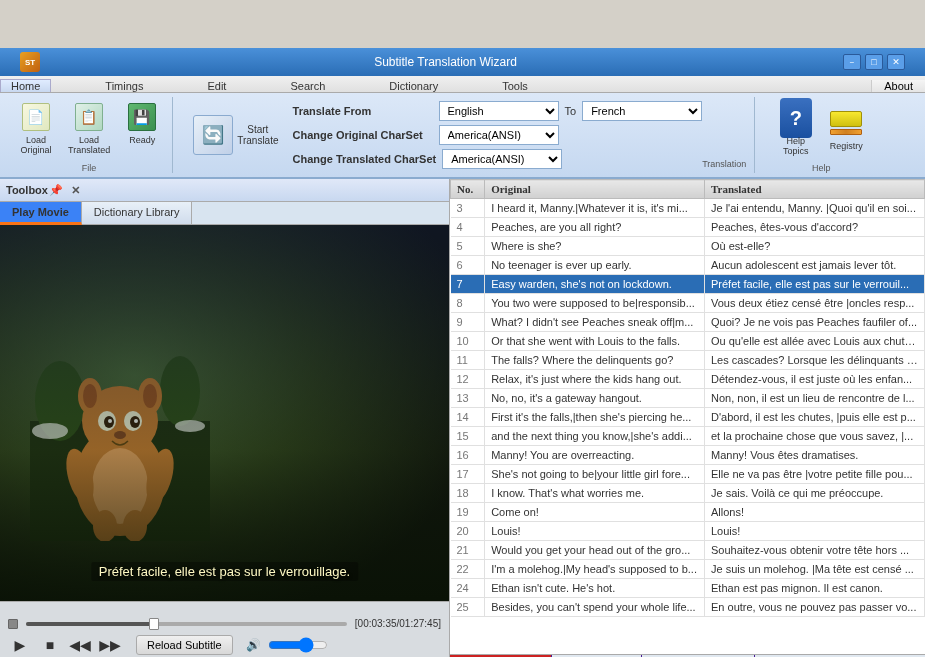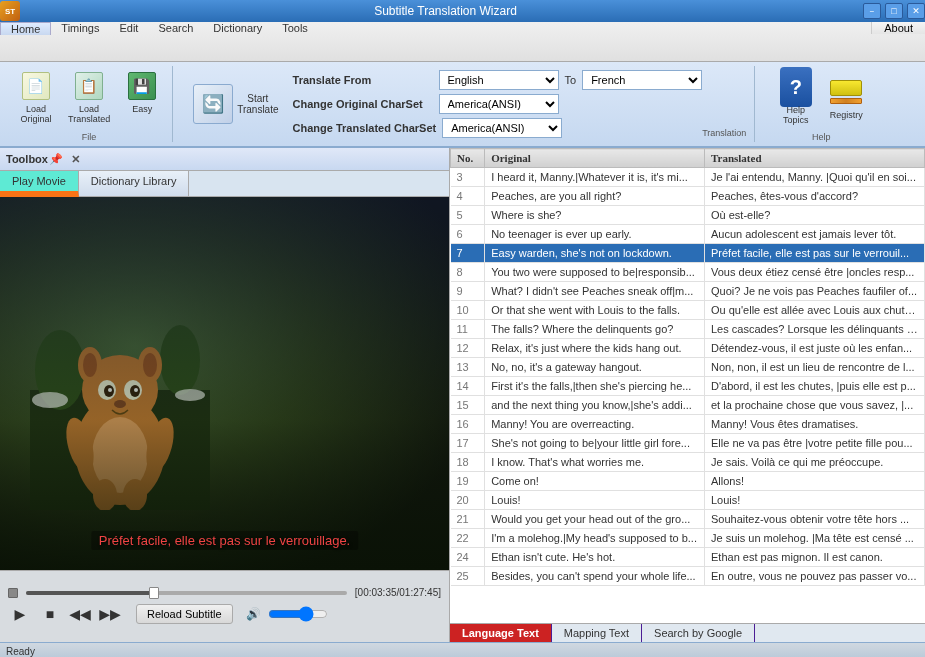--- a/index.html
+++ b/index.html
@@ -1,26 +1,27 @@
 <!DOCTYPE html>
 <html><head>
   <meta charset="utf-8">
   <style>
     * { box-sizing: border-box; margin: 0; padding: 0; }
     body { font-family: 'Segoe UI', Tahoma, sans-serif; font-size: 11px; background: #d4d0c8; width: 925px; height: 657px; overflow: hidden; }
 
     
     .title-bar {
       background: linear-gradient(to bottom, #4a90d9, #2a6db5);
-      height: 22px;
+      height: 28px;
       display: flex;
       align-items: center;
-      padding: 0 0;
+      padding: 0 20px;
       color: white;
       font-size: 12px;
+      margin-top: 48px;
     }
     .title-bar .app-logo {
       width: 20px; height: 20px;
       background: linear-gradient(135deg, #e8a020, #c06010);
       border-radius: 3px;
       margin-right: 8px;
       display: flex; align-items: center; justify-content: center;
       font-size: 8px; color: white; font-weight: bold;
     }
     .title-bar .title-text { flex: 1; text-align: center; font-size: 12px; }
@@ -33,22 +34,23 @@
       display: flex; align-items: center; justify-content: center;
       font-size: 9px; color: white; cursor: pointer;
     }
     .title-bar .collapse-btn { font-size: 8px; }
 
     
     .menu-bar {
       background: linear-gradient(to bottom, #f0f0f0, #e0e0e0);
       border-bottom: 1px solid #aaa;
       display: flex;
-      align-items: flex-start;
-      height: 40px;
+      align-items: flex-end;
+      height: 17px;
+      gap: 44px;
     }
     .menu-item {
       padding: 0 10px;
       display: flex; align-items: center;
       font-size: 11px;
       cursor: pointer;
       color: #333;
     }
     .menu-item.active {
       background: linear-gradient(to bottom, #e0ecff, #c8d8f0);
@@ -149,24 +151,25 @@
     }
     .toolbox-tab {
       padding: 4px 12px;
       font-size: 11px;
       cursor: pointer;
       border-right: 1px solid #aaa;
       background: linear-gradient(to bottom, #e8f0f8, #d0dcec);
       color: #333;
     }
     .toolbox-tab.active {
-      background: #5eead4;
-      border-bottom: 6px solid #f97316;
+      background: #3b82f6;
+      border-bottom: 3px solid #f97316;
       margin-bottom: -1px;
       z-index: 1;
+      font-weight: bold;
     }
 
     
     .video-area {
       flex: 1;
       background: #1a1a1a;
       display: flex;
       align-items: center;
       justify-content: center;
       position: relative;
@@ -186,21 +189,21 @@
     }
     .video-character {
       position: absolute;
       bottom: 60px; left: 20px;
       width: 200px; height: 220px;
     }
     .subtitle-text {
       position: absolute;
       bottom: 20px;
       left: 50%; transform: translateX(-50%);
-      color: #ef4444;
+      color: #fef9c3;
       font-size: 13px;
       text-align: center;
       text-shadow: 1px 1px 3px black;
       white-space: nowrap;
       background: rgba(0,0,0,0.3);
       padding: 2px 8px;
       border-radius: 2px;
     }
 
     
@@ -364,21 +367,21 @@
       <div class="ribbon-btn">
         <div class="btn-icon">
           <div style="width:28px;height:28px;background:linear-gradient(135deg,#e0f0e8,#b0d8c0);border:1px solid #80b090;border-radius:2px;display:flex;align-items:center;justify-content:center;font-size:14px;">📋</div>
         </div>
         <div class="btn-label">Load<br>Translated</div>
       </div>
       <div class="ribbon-btn">
         <div class="btn-icon">
           <div style="width:28px;height:28px;background:linear-gradient(135deg,#60b870,#3a9050);border:1px solid #2a7040;border-radius:2px;display:flex;align-items:center;justify-content:center;font-size:14px;color:white;">💾</div>
         </div>
-        <div class="btn-label">Easy</div>
+        <div class="btn-label">Ready</div>
       </div>
     </div>
     <div class="ribbon-group-label">File</div>
   </div>
 
   <div class="ribbon-group" style="flex-direction:row;align-items:center;min-width:300px;border-right:1px solid #a0b8d0;padding:4px 8px;">
     <div style="display:flex;flex-direction:column;gap:3px;">
 
       <div style="display:flex;align-items:center;gap:8px;">
         <div class="ribbon-btn" style="flex-direction:row;align-items:center;">

